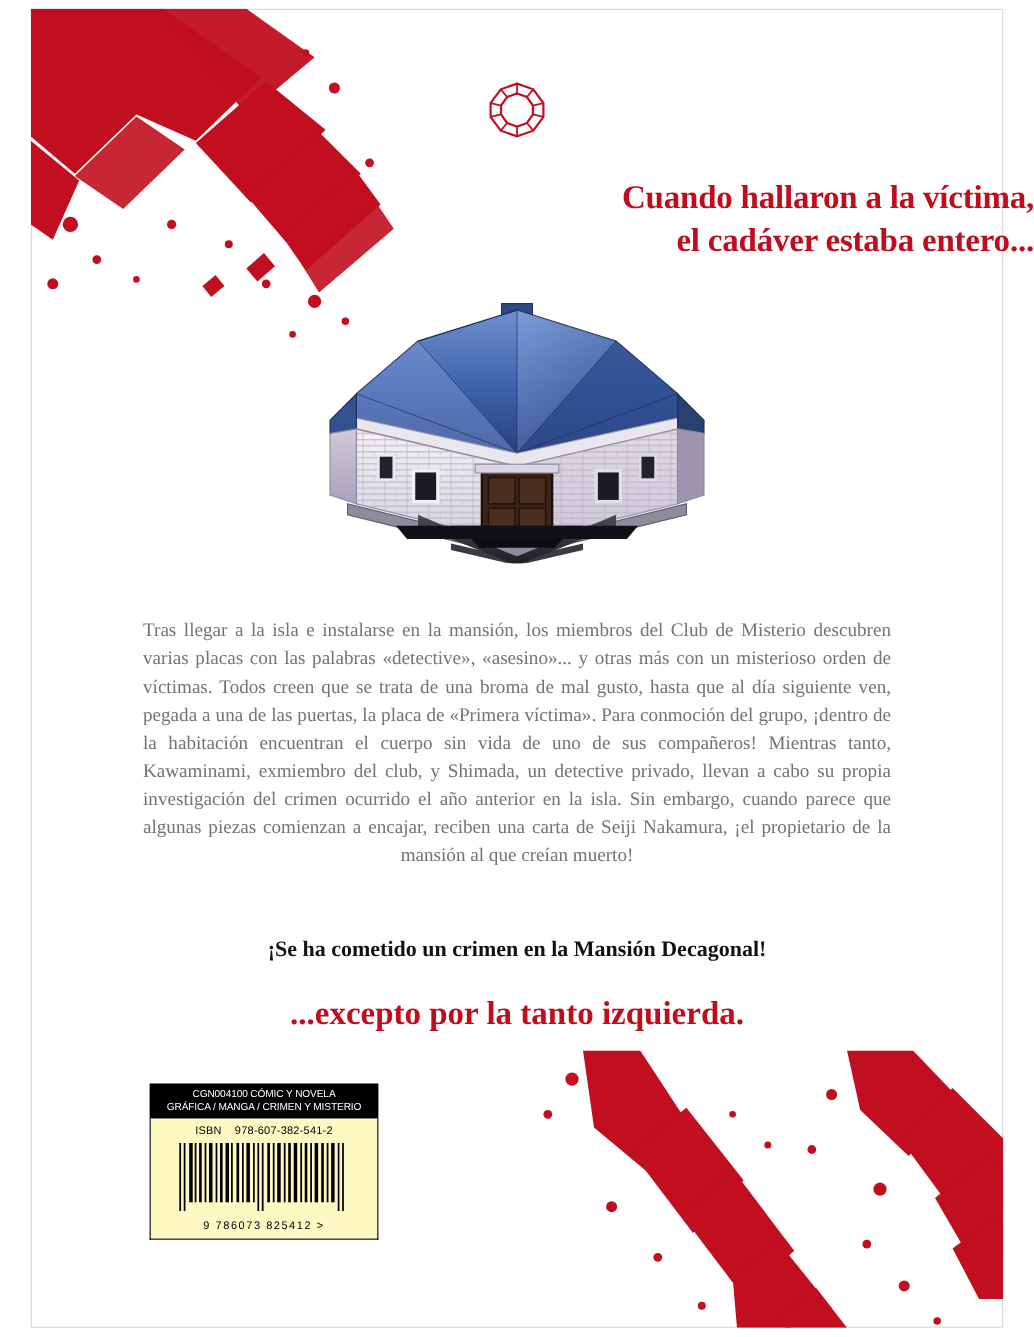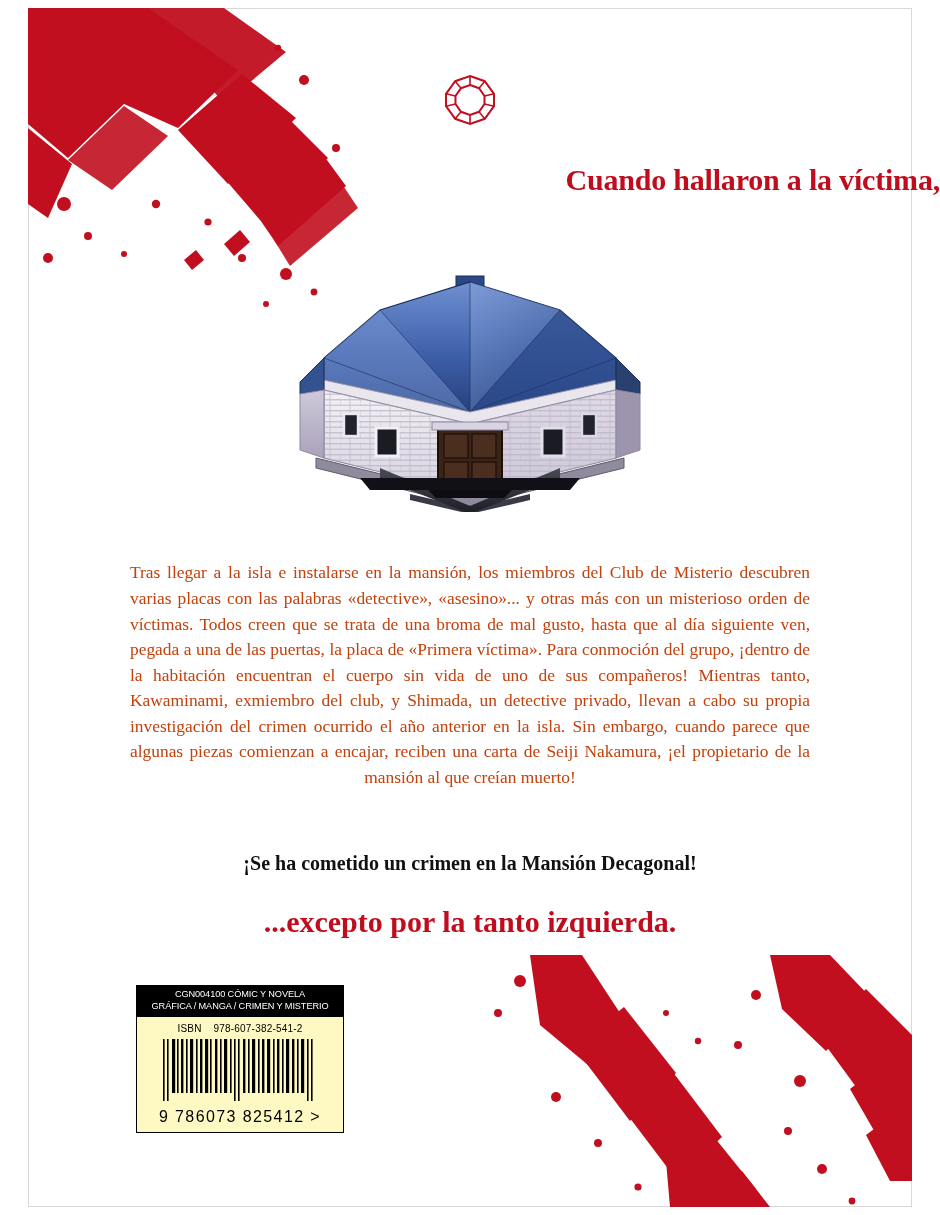--- a/index.html
+++ b/index.html
@@ -73,21 +73,21 @@
   }
 
   
   .blurb {
     position: absolute;
     left: 130px;
     width: 680px;
     top: 543px;
     font-size: 17.4px;
     line-height: 1.47;
-    color: #c2410c;
+    color: #737373;
     text-align: justify;
     text-align-last: center;
     hyphens: manual;
   }
   .tagline {
     position: absolute;
     left: 0;
     right: 0;
     top: 852px;
     text-align: center;
@@ -136,21 +136,21 @@
     letter-spacing: 0.2px;
     margin-bottom: 5px;
   }
   .bars {
     height: 62px;
     width: 158px;
     margin: 0 auto;
   }
   .bars-digits {
     font-family: "Liberation Sans", sans-serif;
-    font-size: 16px;
+    font-size: 10px;
     letter-spacing: 1.4px;
     margin-top: 3px;
   }
 </style>
 </head>
 <body>
 
 <div class="page">
 
   <div class="page-border"></div>
@@ -230,20 +230,21 @@
         <line x1="13.2" y1="46.8" x2="19" y2="39.8"></line>
         <line x1="4" y1="34.2" x2="13.5" y2="32"></line>
         <line x1="4" y1="21.8" x2="13.5" y2="24"></line>
         <line x1="13.2" y1="9.2" x2="19" y2="16.2"></line>
       </g>
     </svg>
   </div>
 
   <div class="headline">
     <span>Cuando hallaron a la víctima,</span>
+    <span class="l2">el cadáver estaba entero...</span>
   </div>
 
   <div class="house-wrap">
     <svg width="420" height="250" viewBox="0 0 420 250" xmlns="http://www.w3.org/2000/svg">
       <defs>
         <linearGradient id="roofG" x1="0" y1="0" x2="0" y2="1">
           <stop offset="0%" stop-color="#6f8fd0"></stop>
           <stop offset="55%" stop-color="#3e61ab"></stop>
           <stop offset="100%" stop-color="#27407c"></stop>
         </linearGradient>

